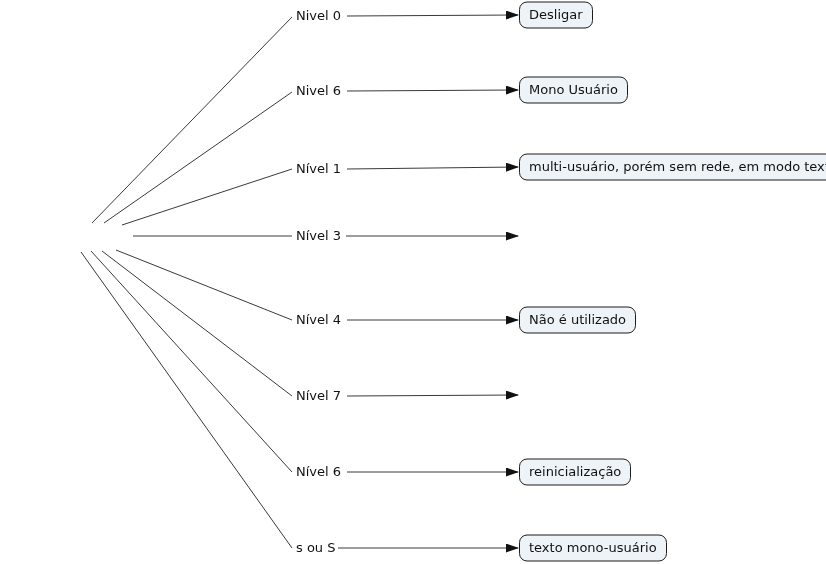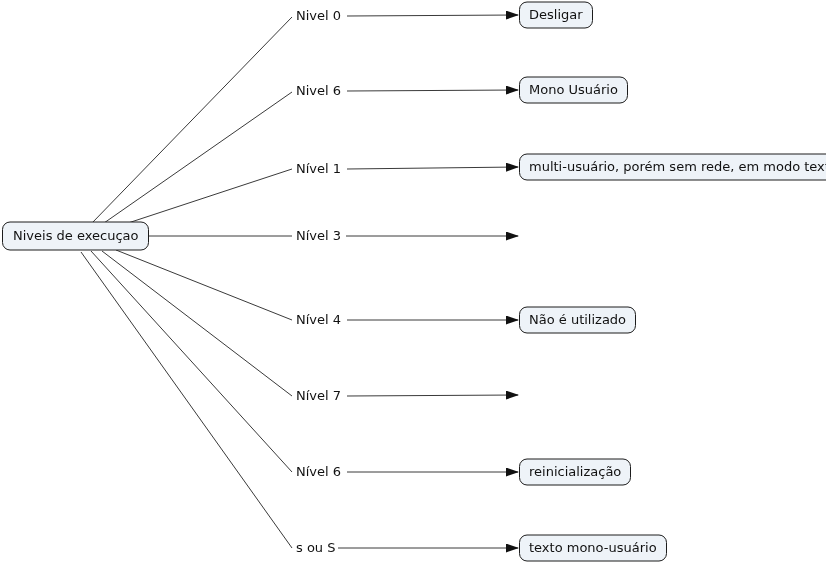--- a/index.html
+++ b/index.html
@@ -78,23 +78,20 @@
       <line x1="347" y1="91" x2="518" y2="90" marker-end="url(#arrow)"></line>
       <line x1="347" y1="169" x2="518" y2="167" marker-end="url(#arrow)"></line>
       <line x1="346" y1="236" x2="518" y2="236" marker-end="url(#arrow)"></line>
       <line x1="347" y1="320" x2="518" y2="320" marker-end="url(#arrow)"></line>
       <line x1="347" y1="396" x2="518" y2="395" marker-end="url(#arrow)"></line>
       <line x1="347" y1="472" x2="518" y2="472" marker-end="url(#arrow)"></line>
       <line x1="338" y1="548" x2="518" y2="548" marker-end="url(#arrow)"></line>
     </g>
   </svg>
 
-  <div class="node root">
-    <span>Niveis de execuçao</span>
-  </div>
 
   <span class="lvl-label" style="top:16px">Nivel 0</span>
   <span class="lvl-label" style="top:91px">Nivel 6</span>
   <span class="lvl-label" style="top:169px">Nível 1</span>
   <span class="lvl-label" style="top:236px">Nível 3</span>
   <span class="lvl-label" style="top:320px">Nível 4</span>
   <span class="lvl-label" style="top:396px">Nível 7</span>
   <span class="lvl-label" style="top:472px">Nível 6</span>
   <span class="lvl-label" style="top:548px">s ou S</span>
 

